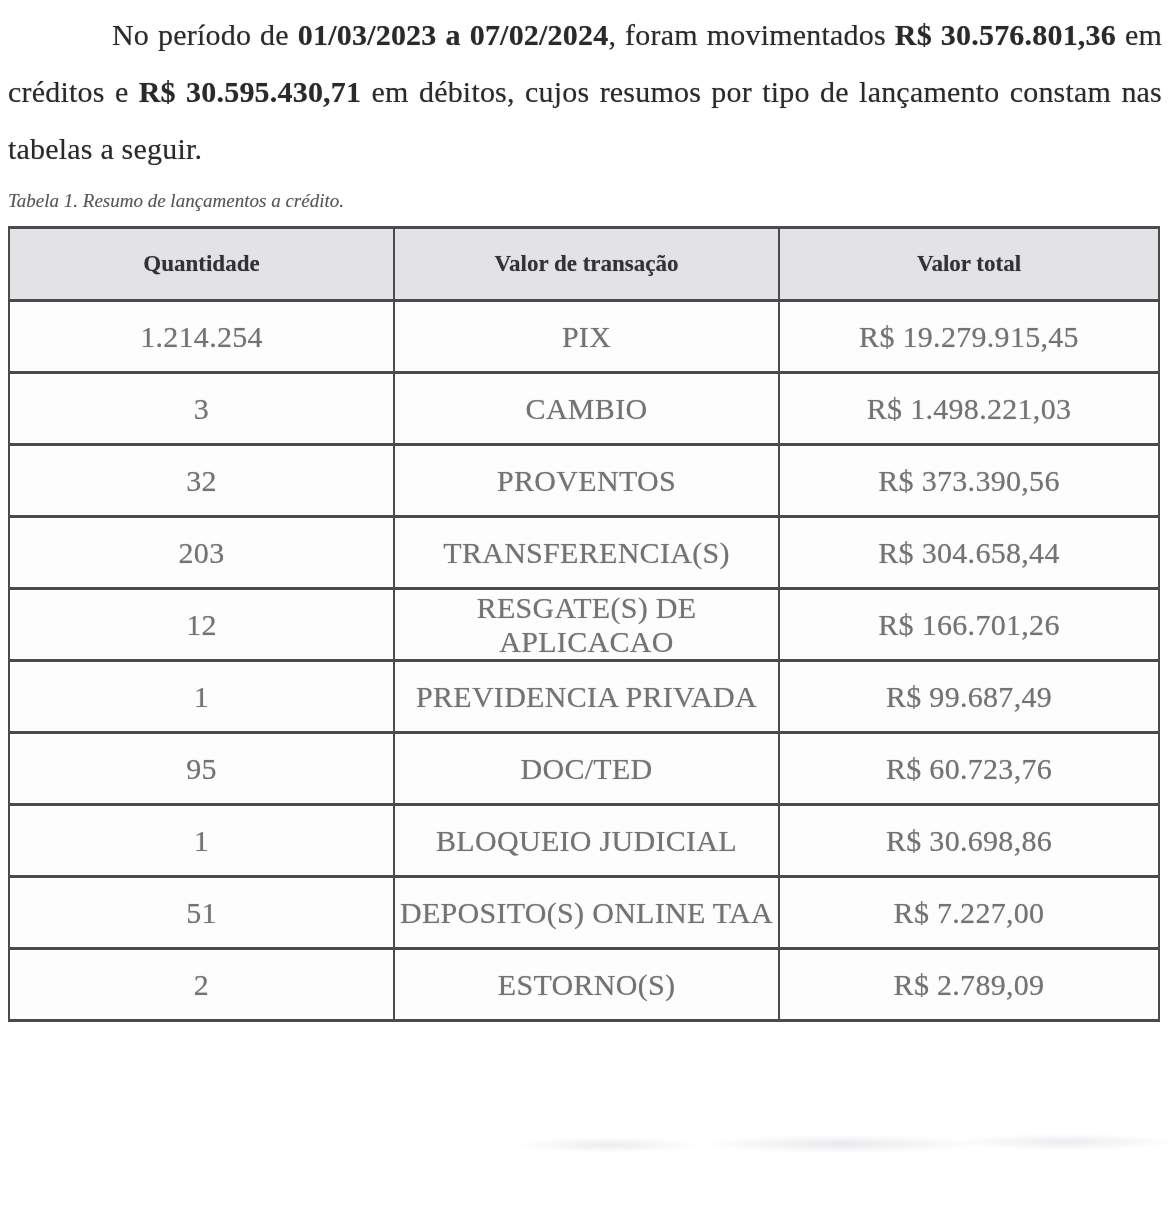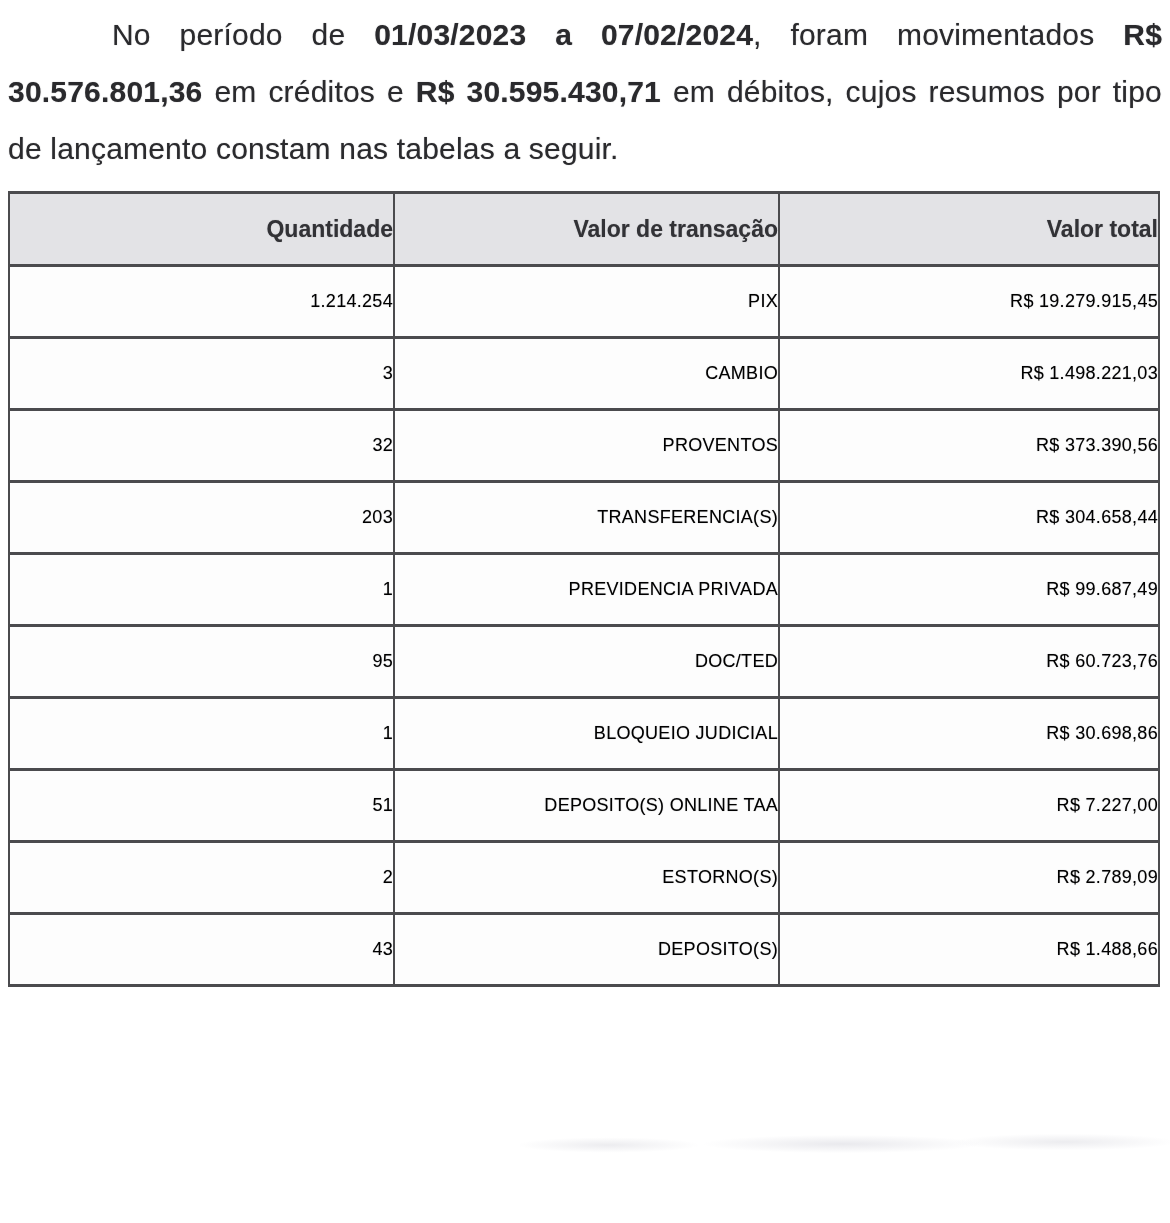--- a/index.html
+++ b/index.html
@@ -10,21 +10,21 @@
     --row-bg:#fdfdfd;
   }
   *{box-sizing:border-box;margin:0;padding:0;}
   html,body{background:#ffffff;}
   .page{
     position:relative;
     width:1170px;
     height:1153px;
     background:#ffffff;
     overflow:hidden;
-    font-family:Liberation Sans, sans-serif;
+    font-family:Liberation Serif, serif;
     color:var(--text);
     padding:6px 10px 0 8px;
   }
   .intro{
     width:1154px;
     font-size:30px;
     line-height:57px;
     text-align:justify;
     text-indent:104px;
     color:var(--text);
@@ -53,35 +53,35 @@
   }
   table.credit-table col.c1{width:385px;}
   table.credit-table col.c2{width:385px;}
   table.credit-table col.c3{width:380px;}
   table.credit-table th,
   table.credit-table td{
     border-left:2px solid var(--border);
     border-right:2px solid var(--border);
     border-top:3px solid var(--border);
     border-bottom:3px solid var(--border);
-    text-align:right;
+    text-align:center;
     vertical-align:middle;
     text-shadow:0 0 1px rgba(45,45,50,0.4);
   }
   table.credit-table th{
     height:73px;
     background:var(--header-bg);
     font-size:23px;
     font-weight:bold;
     color:#323236;
   }
   table.credit-table td{
     height:72px;
-    font-size:18px;
-    color:#000000;
+    font-size:30px;
+    color:#737373;
     letter-spacing:0.3px;
     background:var(--row-bg);
   }
   .bottom-artifacts{
     position:absolute;
     left:0;
     bottom:0;
     width:1170px;
     height:20px;
     background:
@@ -90,20 +90,21 @@
       radial-gradient(ellipse 160px 12px at 91% 45%, #ececef 0%, rgba(236,236,239,0) 70%);
   }
 </style>
 </head>
 <body>
 
 <div class="page">
 
   <p class="intro"><span>No período de </span><span class="b">01/03/2023 a 07/02/2024</span><span>, foram movimentados </span><span class="b">R$ 30.576.801,36</span><span> em créditos e </span><span class="b">R$ 30.595.430,71</span><span> em débitos, cujos resumos por tipo de lançamento constam nas tabelas a seguir.</span></p>
 
+  <div class="caption">Tabela 1. Resumo de lançamentos a crédito.</div>
 
   <div class="table-clip">
     <table class="credit-table">
       <colgroup>
         <col class="c1">
           <col class="c2">
           <col class="c3">
       </colgroup>
       <thead>
         <tr>
@@ -127,20 +128,25 @@
             <td>32</td>
             <td>PROVENTOS</td>
             <td>R$ 373.390,56</td>
           </tr>
           <tr>
             <td>203</td>
             <td>TRANSFERENCIA(S)</td>
             <td>R$ 304.658,44</td>
           </tr>
           <tr>
+            <td>12</td>
+            <td>RESGATE(S) DE APLICACAO</td>
+            <td>R$ 166.701,26</td>
+          </tr>
+          <tr>
             <td>1</td>
             <td>PREVIDENCIA PRIVADA</td>
             <td>R$ 99.687,49</td>
           </tr>
           <tr>
             <td>95</td>
             <td>DOC/TED</td>
             <td>R$ 60.723,76</td>
           </tr>
           <tr>
@@ -151,23 +157,18 @@
           <tr>
             <td>51</td>
             <td>DEPOSITO(S) ONLINE TAA</td>
             <td>R$ 7.227,00</td>
           </tr>
           <tr>
             <td>2</td>
             <td>ESTORNO(S)</td>
             <td>R$ 2.789,09</td>
           </tr>
-          <tr>
-            <td>43</td>
-            <td>DEPOSITO(S)</td>
-            <td>R$ 1.488,66</td>
-          </tr>
         </tbody>
     </table>
   </div>
 
   <div class="bottom-artifacts"></div>
 </div>
 
 </body></html>

